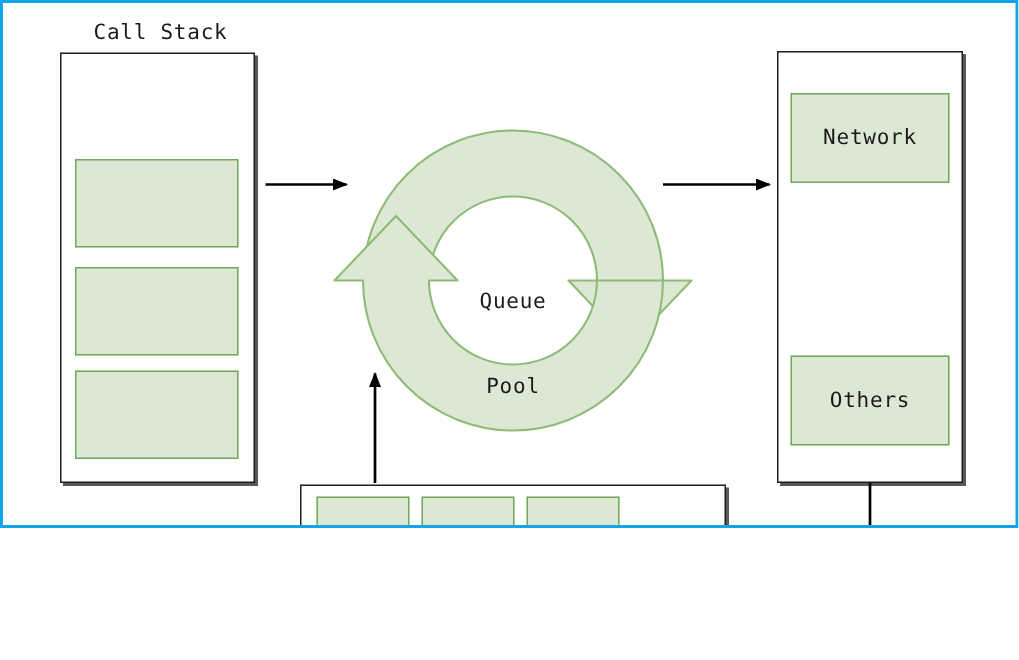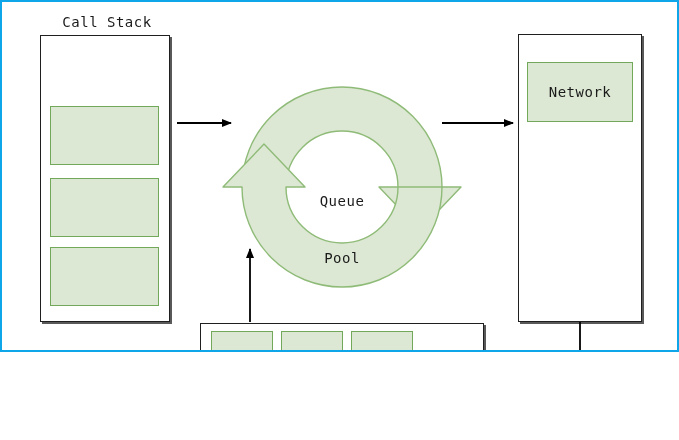--- a/index.html
+++ b/index.html
@@ -77,20 +77,21 @@
   <div class="container-box" style="left:38px; top:33px; width:130px; height:287px;"></div>
 
   <div class="green-box" style="left:48px; top:104px; width:109px; height:59px;"></div>
   <div class="green-box" style="left:48px; top:176px; width:109px; height:59px;"></div>
   <div class="green-box" style="left:48px; top:245px; width:109px; height:59px;"></div>
 
 
   <div class="container-box" style="left:516px; top:32px; width:124px; height:288px;"></div>
 
   <div class="green-box" style="left:525px; top:60px; width:106px; height:60px;">Network</div>
+  <div class="green-box" style="left:525px; top:235px; width:106px; height:60px;">Others</div>
 
   <div class="container-box" style="left:198px; top:321px; width:284px; height:75px;"></div>
 
   <div class="green-box" style="left:209px; top:329px; width:62px; height:60px;"></div>
   <div class="green-box" style="left:279px; top:329px; width:62px; height:60px;"></div>
   <div class="green-box" style="left:349px; top:329px; width:62px; height:60px;"></div>
 
 
   <svg class="svg-layer" viewBox="0 0 679 440" xmlns="http://www.w3.org/2000/svg">
 

